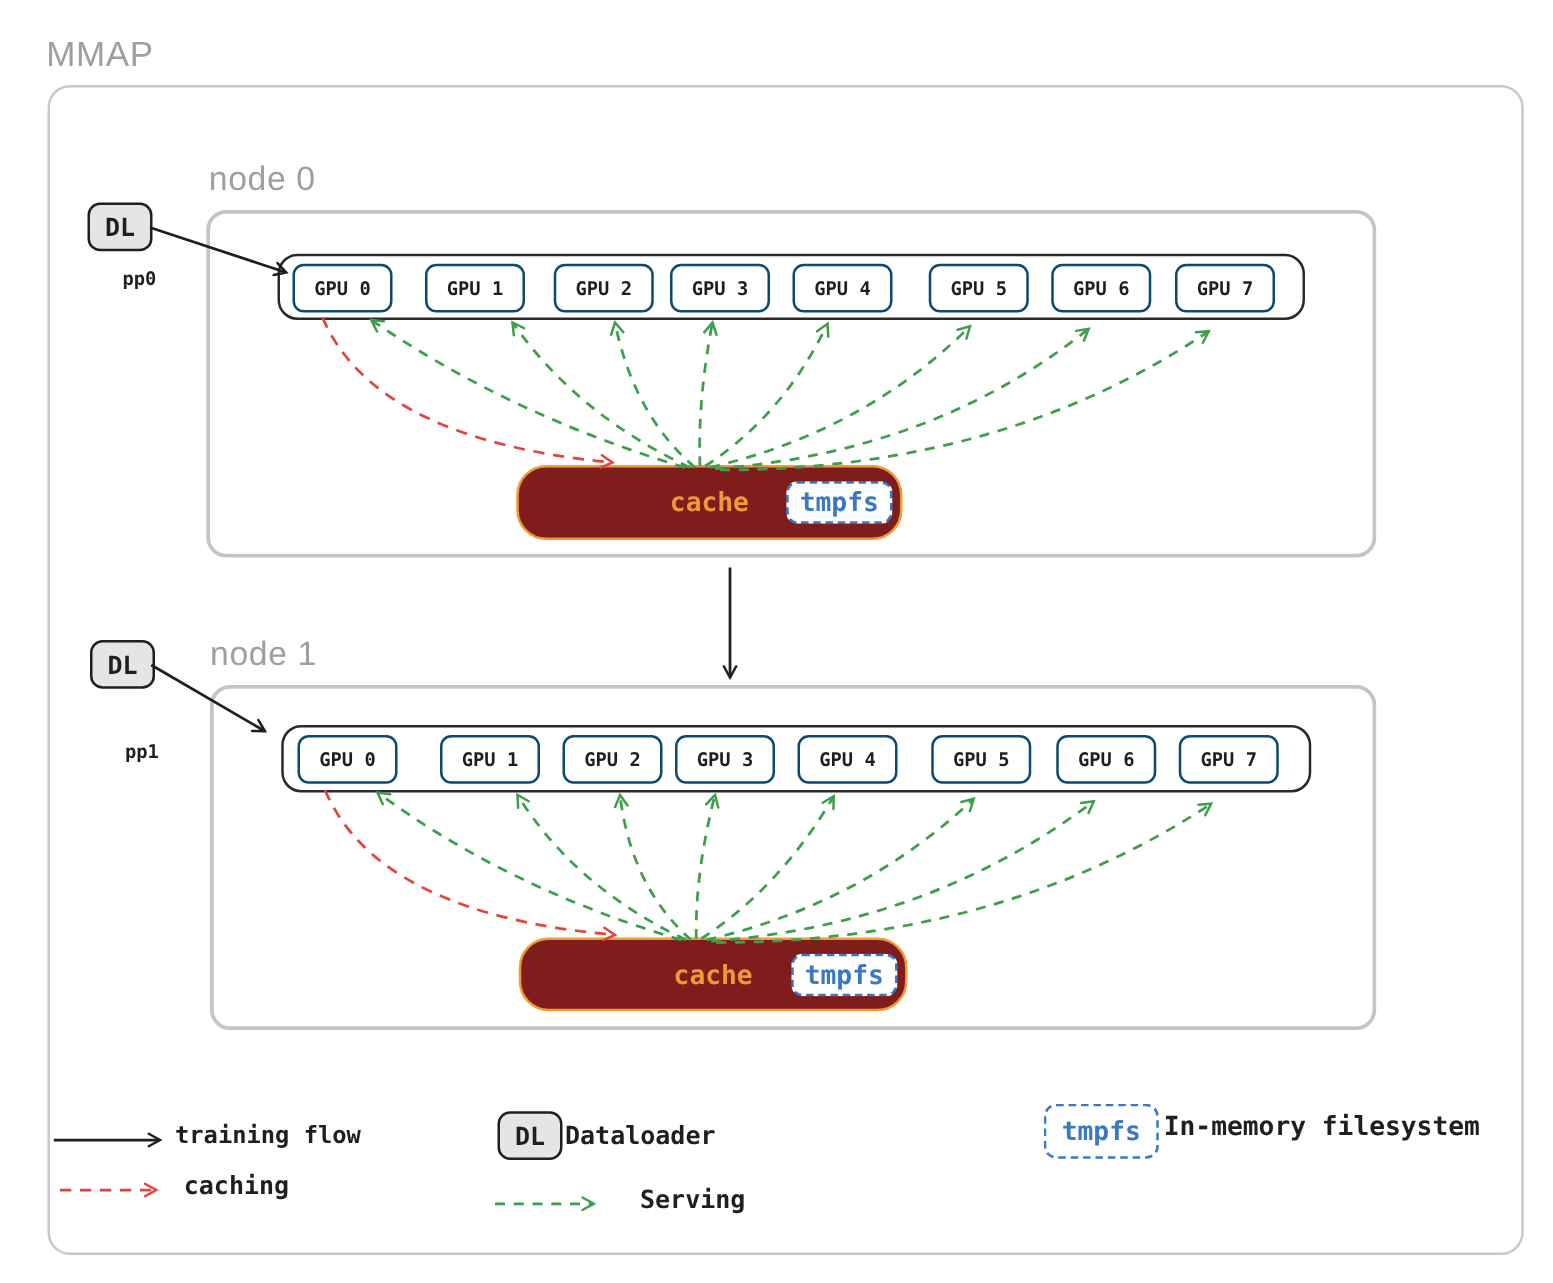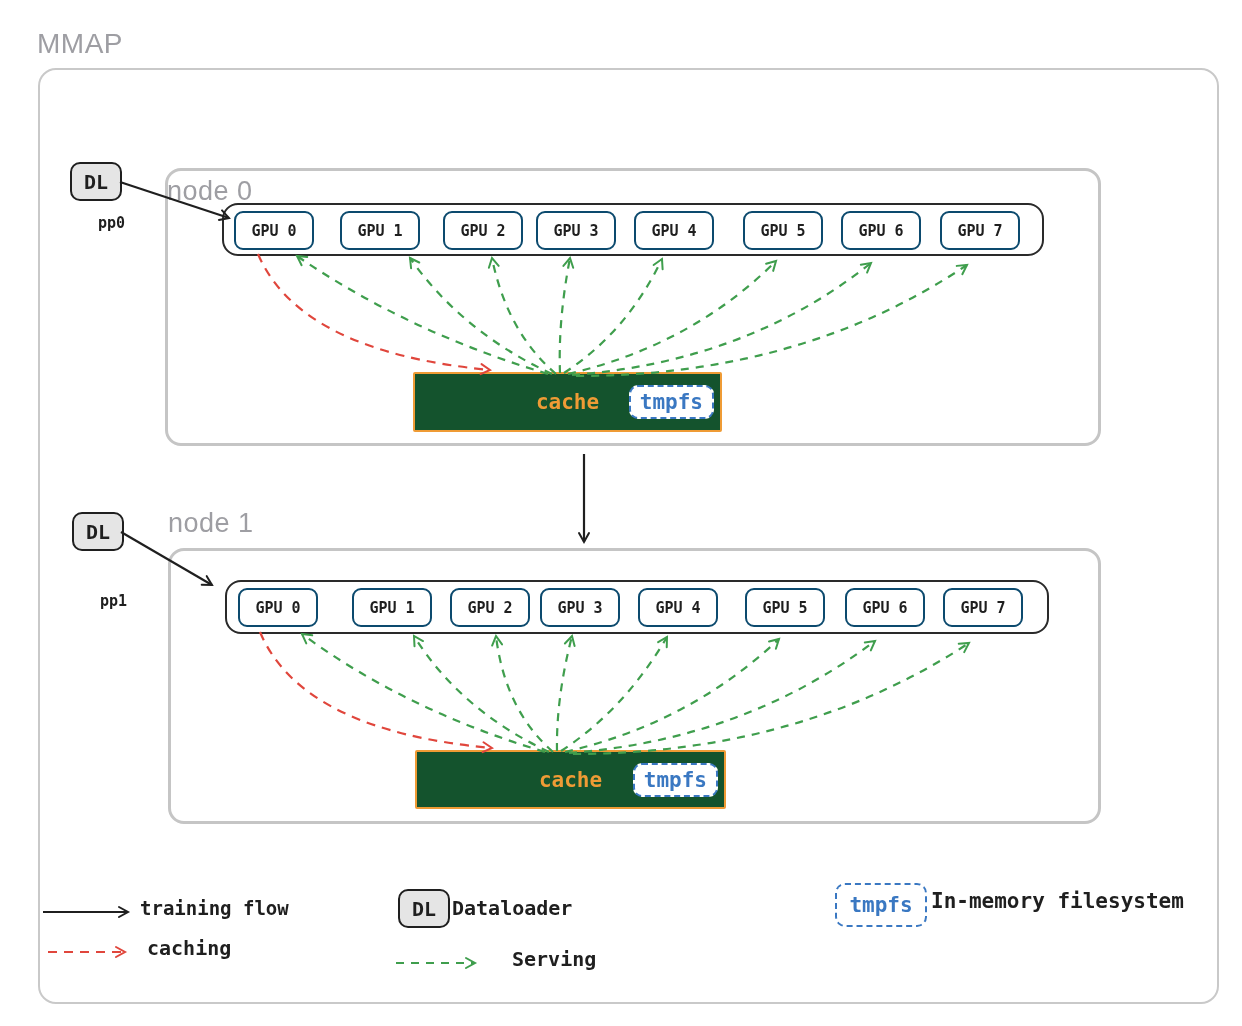--- a/index.html
+++ b/index.html
@@ -9,21 +9,21 @@
               font-size:27px;font-weight:500;letter-spacing:0.5px;}
   .outer-box{position:absolute;left:38px;top:68px;width:1177px;height:932px;
              border:2.5px solid #c9c9c9;border-radius:18px;}
   .node-box{position:absolute;border:3px solid #c5c5c5;border-radius:16px;background:transparent;}
   .dl-box{position:absolute;width:48px;height:35px;border:2.5px solid #1f1f1f;border-radius:10px;
           display:flex;align-items:center;justify-content:center;font-size:20px;font-weight:bold;background:#e5e5e5;}
   .pp-label{position:absolute;font-size:15px;font-weight:bold;}
   .gpu-row{position:absolute;border:2.5px solid #2a2a2a;border-radius:16px;background:#fff;}
   .gpu{position:absolute;width:76px;height:35px;border:2px solid #0c4a6e;border-radius:9px;
        display:flex;align-items:center;justify-content:center;font-size:15px;font-weight:bold;background:#fff;}
-  .cache-box{position:absolute;border:2.5px solid #ef9b35;border-radius:2px;background:#14532d;}
+  .cache-box{position:absolute;border:2.5px solid #ef9b35;border-radius:24px;background:#7f1d1d;}
   .cache-label{position:absolute;left:50%;top:50%;transform:translate(-50%,-50%);
                color:#ef9b35;font-size:21px;font-weight:bold;}
   .tmpfs-box{position:absolute;right:6px;top:50%;transform:translateY(-50%);
              border:2px dashed #3a78c2;border-radius:9px;padding:3px 9px;
              color:#3a78c2;font-size:21px;font-weight:bold;background:#fff;}
   .legend-text{position:absolute;font-size:20px;font-weight:bold;color:#1f1f1f;}
   .legend-svg{position:absolute;}
   .legend-dl{left:398px;top:889px;}
   .legend-tmpfs{position:absolute;left:835px;top:883px;width:88px;height:40px;
                 border:2px dashed #3a78c2;border-radius:10px;display:flex;align-items:center;
@@ -34,21 +34,21 @@
   .s-green{stroke:#3f9e4d;stroke-width:2.2;fill:none;stroke-dasharray:8 7;}
 </style>
 </head>
 <body>
 
 <div class="canvas">
 
   <div class="gray-label" style="left:37px;top:28px;font-size:28px;">MMAP</div>
   <div class="outer-box"></div>
 
-  <div class="gray-label" style="left:167px;top:128px;margin-top:48px;">node 0</div>
+  <div class="gray-label" style="left:167px;top:128px;">node 0</div>
   <div class="node-box" style="left:165px;top:168px;width:930px;height:272px;"></div>
   <div class="dl-box" style="left:70px;top:162px;">DL</div>
   <div class="pp-label" style="left:98px;top:214px;">pp0</div>
   <div class="gpu-row" style="left:222px;top:203px;width:818px;height:49px;"></div>
   <div class="gpu" style="left:234px;top:211px;">GPU 0</div>
   <div class="gpu" style="left:340px;top:211px;">GPU 1</div>
   <div class="gpu" style="left:443px;top:211px;">GPU 2</div>
   <div class="gpu" style="left:536px;top:211px;">GPU 3</div>
   <div class="gpu" style="left:634px;top:211px;">GPU 4</div>
   <div class="gpu" style="left:743px;top:211px;">GPU 5</div>

